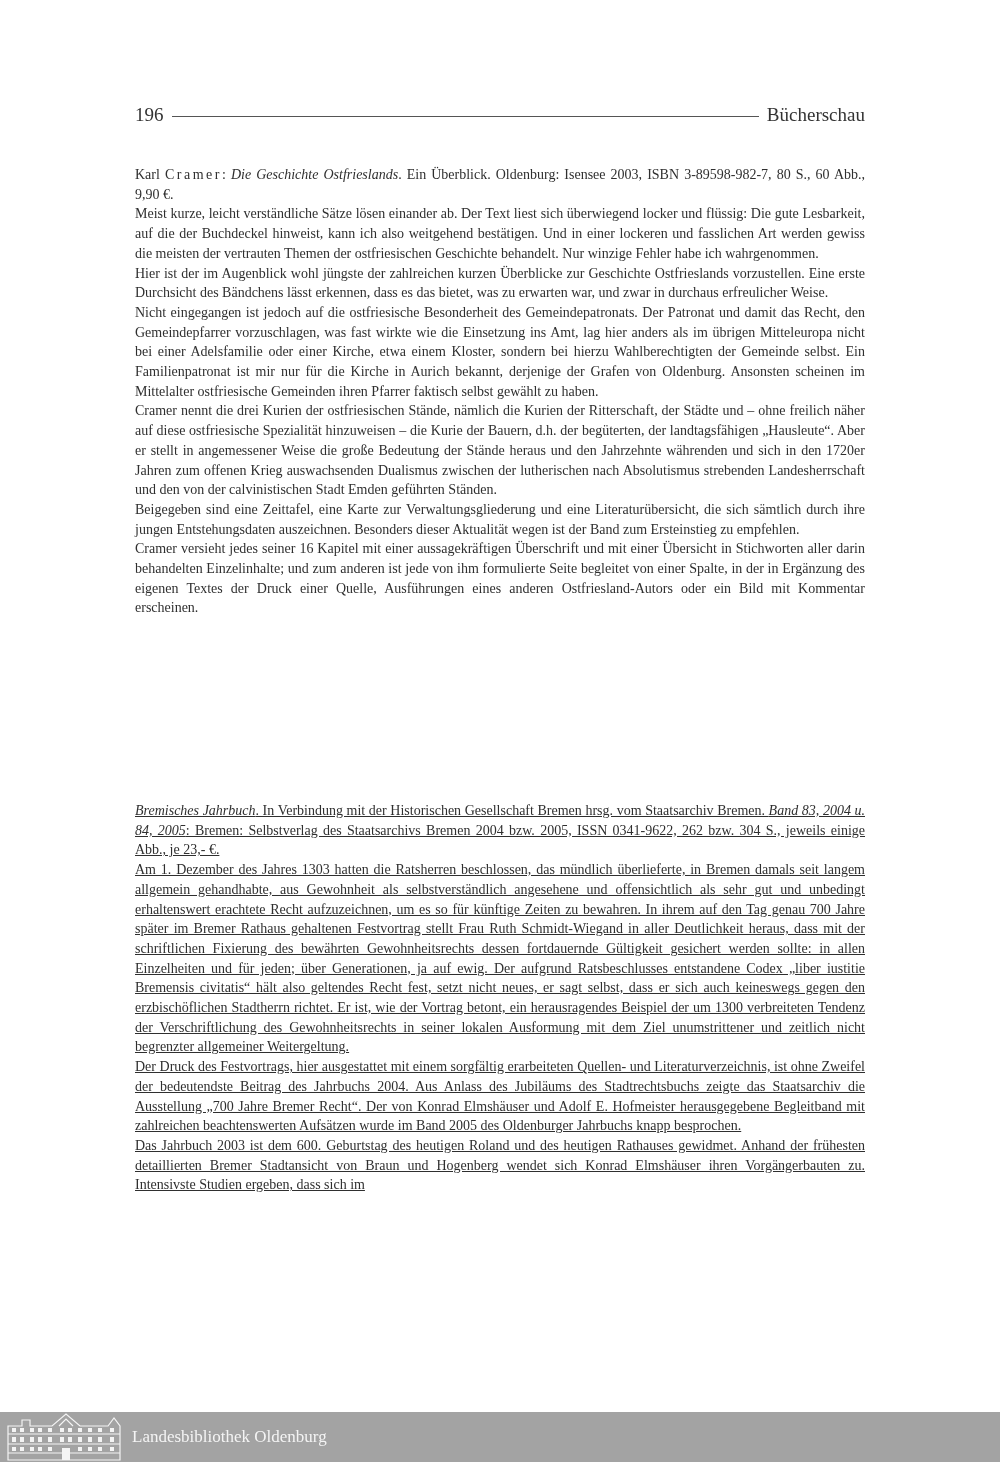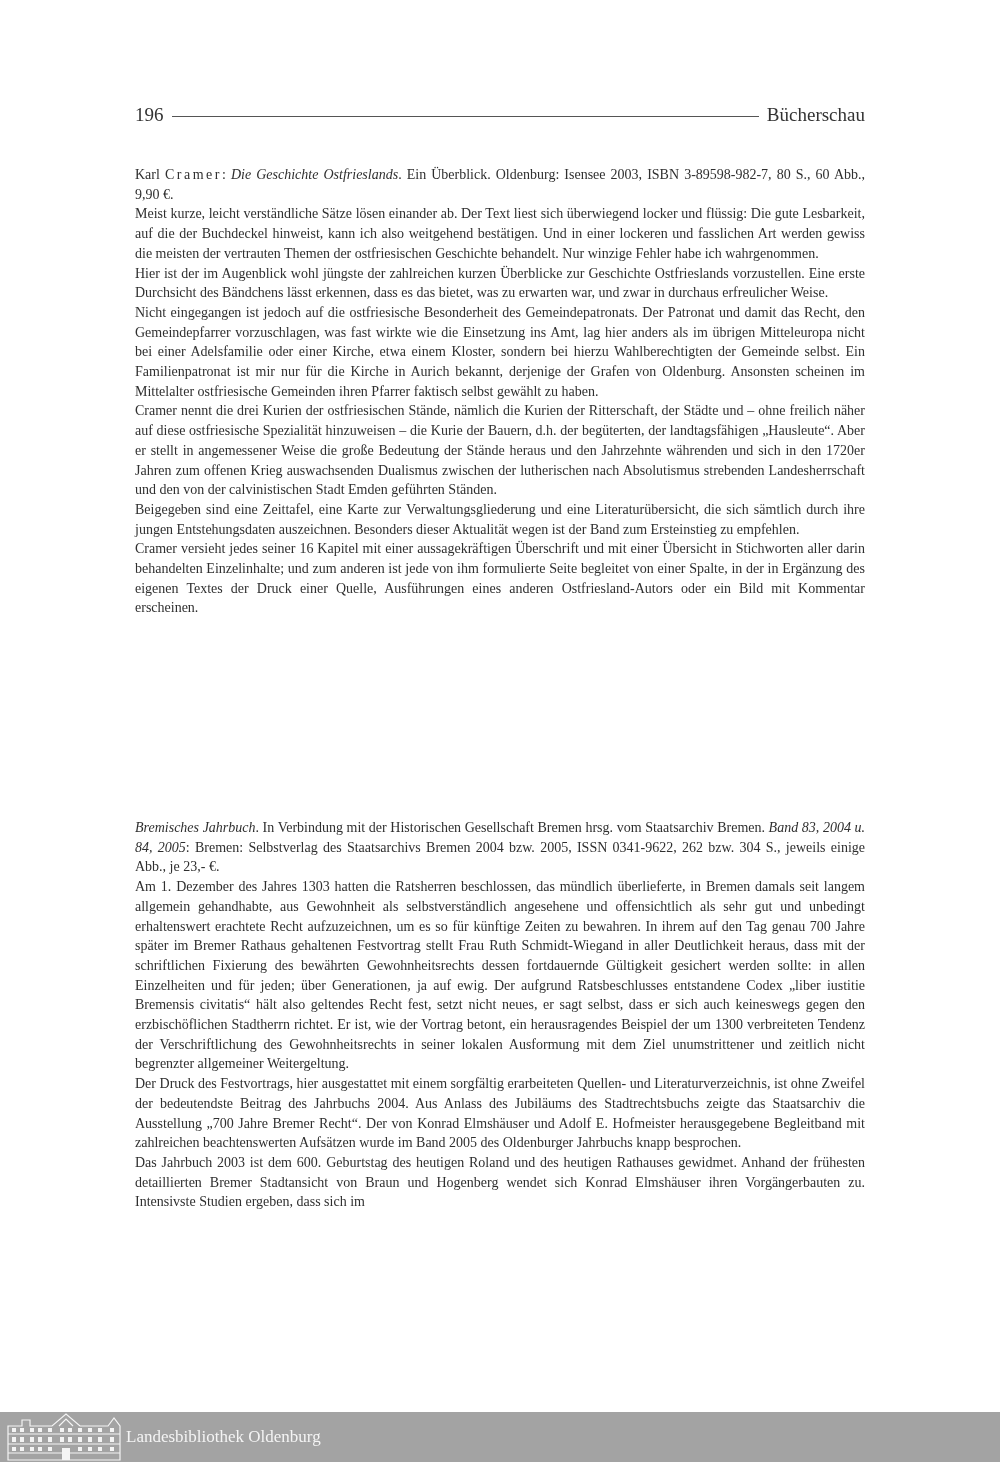--- a/index.html
+++ b/index.html
@@ -8,30 +8,30 @@
       background: #ffffff; color: #2a2a2a;
       font-family: "Liberation Serif", "DejaVu Serif", serif;
     }
     .page-header {
       position: absolute; left: 135px; top: 100px; width: 730px; height: 30px;
       display: flex; align-items: center; font-size: 19px; color: #333;
     }
     .page-header .rule { flex: 1; height: 1px; background: #555; margin: 0 8px; position: relative; top: 1px; }
     .content { position: absolute; left: 135px; width: 730px; font-size: 14px; line-height: 19.7px; text-align: justify; color: #2f2f2f; }
     #review1 { top: 165px; }
-    #review2 { top: 818px; }
+    #review2 { top: 801px; text-decoration: underline; }
     .content p { margin: 0; }
     .spaced { letter-spacing: 2.5px; }
     .sig { text-align: right; margin-top: 2px !important; }
     .footer {
       position: absolute; left: 0; top: 1412px; width: 1000px; height: 50px;
       background: #a3a3a3; display: flex; align-items: center;
     }
     .footer .logo { width: 122px; height: 50px; margin-left: 4px; }
-    .footer .lbl { color: #f4f4f4; font-size: 17px; margin-left: 0; }
+    .footer .lbl { color: #f4f4f4; font-size: 17px; margin-left: 6px; }
   </style>
 </head>
 <body>
 
 <div class="page-header">
   <span>196</span>
   <span class="rule"></span>
   <span>Bücherschau</span>
 </div>
 

